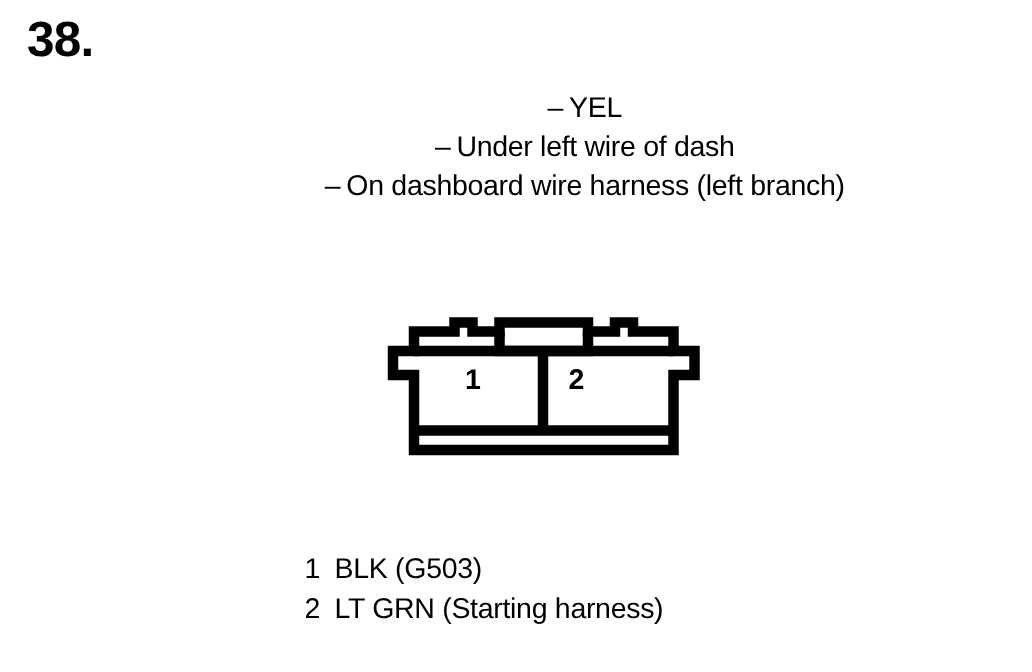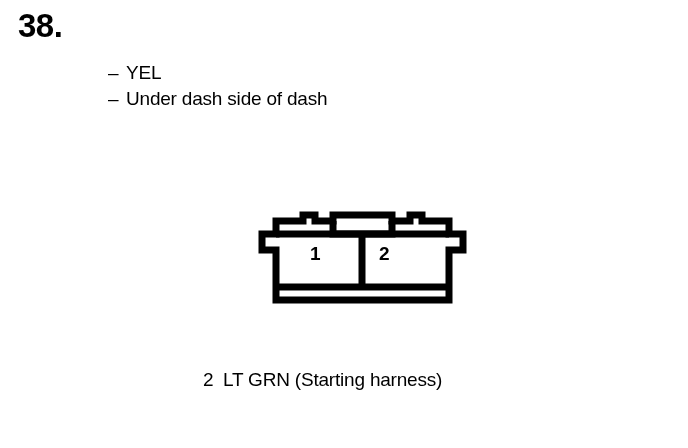--- a/index.html
+++ b/index.html
@@ -52,20 +52,21 @@
     letter-spacing: -0.6px;
     line-height: 40px;
   }
 
   
   .bullets {
     position: absolute;
     left: 108px;
     top: 60px;
     width: 560px;
+    text-align: center;
   }
   .bullet-row {
     position: relative;
     height: 26px;
     white-space: nowrap;
   }
   .bullet-dash {
     display: inline-block;
     width: 18px;
     font-size: 19px;
@@ -133,23 +134,26 @@
     <span class="heading-number">38.</span>
   </div>
 
   <div class="bullets">
 
     <div class="bullet-row">
       <span class="bullet-dash">–</span><span class="bullet-text">YEL</span>
     </div>
 
     <div class="bullet-row">
-      <span class="bullet-dash">–</span><span class="bullet-text">Under dash side of dash</span>
-    </div>
-
+      <span class="bullet-dash">–</span><span class="bullet-text">Under left wire of dash</span>
+    </div>
+
+    <div class="bullet-row">
+      <span class="bullet-dash">–</span><span class="bullet-text">On dashboard wire harness (left branch)</span>
+    </div>
 
   </div>
 
   <div class="connector">
     <svg width="225" height="110" viewBox="0 0 225 110">
 
       <g fill="none" stroke="#000000" stroke-width="7" stroke-linejoin="miter" stroke-linecap="butt">
 
         <path d="
           M 7,29
@@ -189,20 +193,23 @@
 
       </g>
     </svg>
 
     <span class="pin-label pin-label-1">1</span>
     <span class="pin-label pin-label-2">2</span>
   </div>
 
   <div class="legend">
 
+    <div class="legend-row">
+      <span class="legend-num">1</span><span class="legend-desc">BLK (G503)</span>
+    </div>
 
     <div class="legend-row">
       <span class="legend-num">2</span><span class="legend-desc">LT GRN (Starting harness)</span>
     </div>
 
   </div>
 
 </div>
 
 </body></html>

